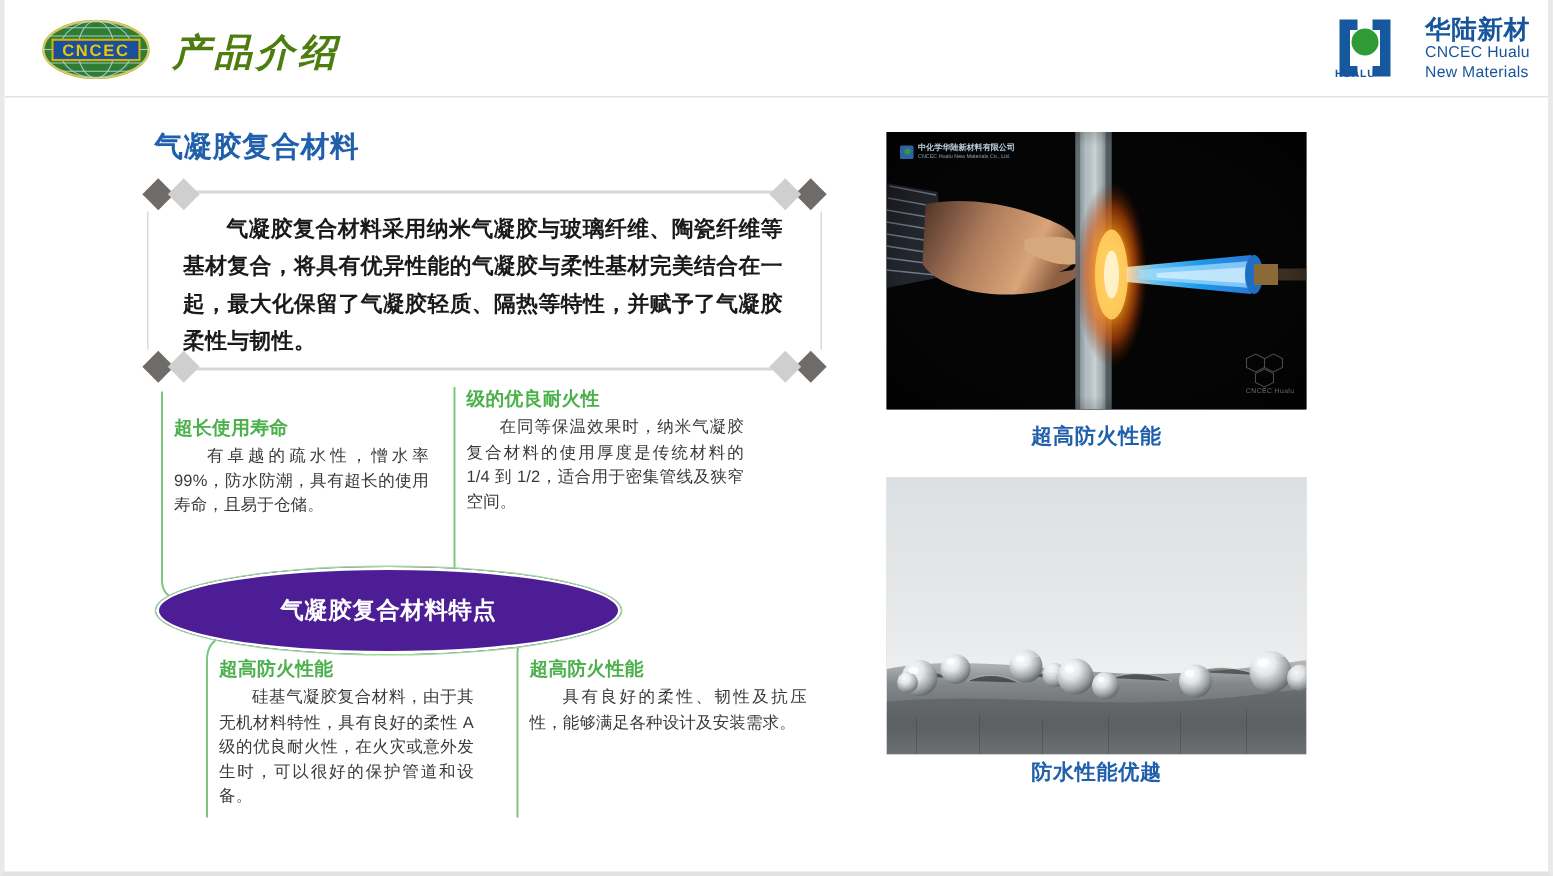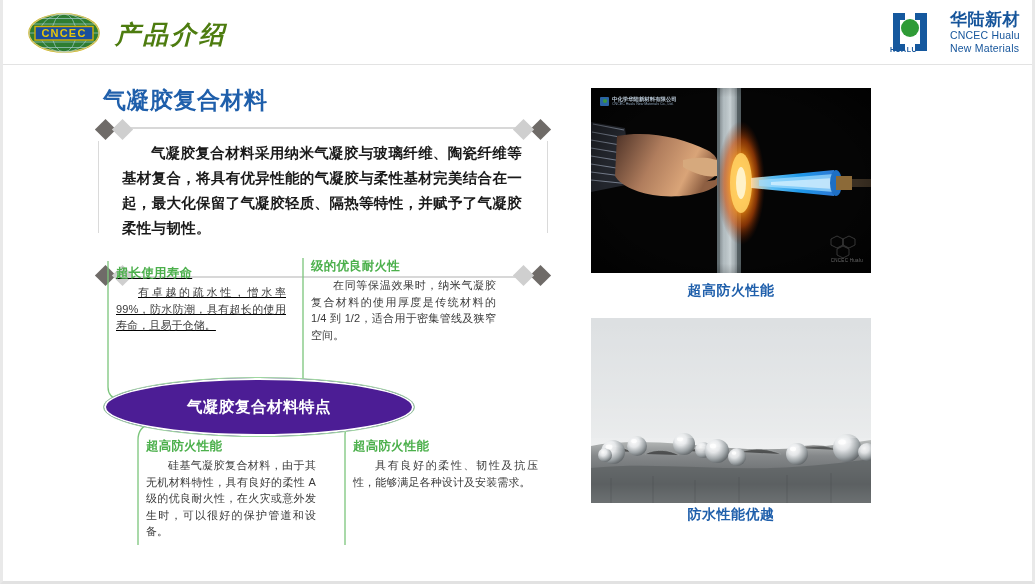--- a/index.html
+++ b/index.html
@@ -79,31 +79,31 @@
     font-size: 7px;
     font-weight: bold;
     color: #16559b;
     letter-spacing: 0.5px;
   }
 
   
   .section-title {
     position: absolute;
     left: 100px; top: 85px;
-    font-size: 23px;
+    font-size: 19px;
     font-weight: bold;
     color: #1f5fab;
     letter-spacing: 0.5px;
   }
 
   
   .quote-box {
     position: absolute;
     left: 95px; top: 127px;
-    width: 450px; height: 151px;
+    width: 450px; height: 120px;
   }
   .qb-line-top, .qb-line-bottom {
     position: absolute;
     left: 14px;
     width: 422px;
     height: 2px;
     background: #d8d8d8;
   }
   .qb-line-top { top: 0px; }
   .qb-line-bottom { bottom: 0px; }
@@ -184,21 +184,21 @@
     letter-spacing: 0.2px;
   }
   .feature-body {
     font-size: 11px;
     color: #3a3a3a;
     line-height: 16.5px;
     text-indent: 22px;
     text-align: justify;
     letter-spacing: 0.1px;
   }
-  .f-tl { left: 18px;  top: 10px; text-decoration: underline;  }
+  .f-tl { left: 18px;  top: 22px;  }
   .f-tr { left: 213px; top: 3px; width: 185px; }
   .f-bl { left: 48px;  top: 183px; }
   .f-br { left: 255px; top: 183px; width: 185px; }
 
   
   .photo {
     position: absolute;
     left: 588px;
     width: 280px;
     overflow: hidden;

